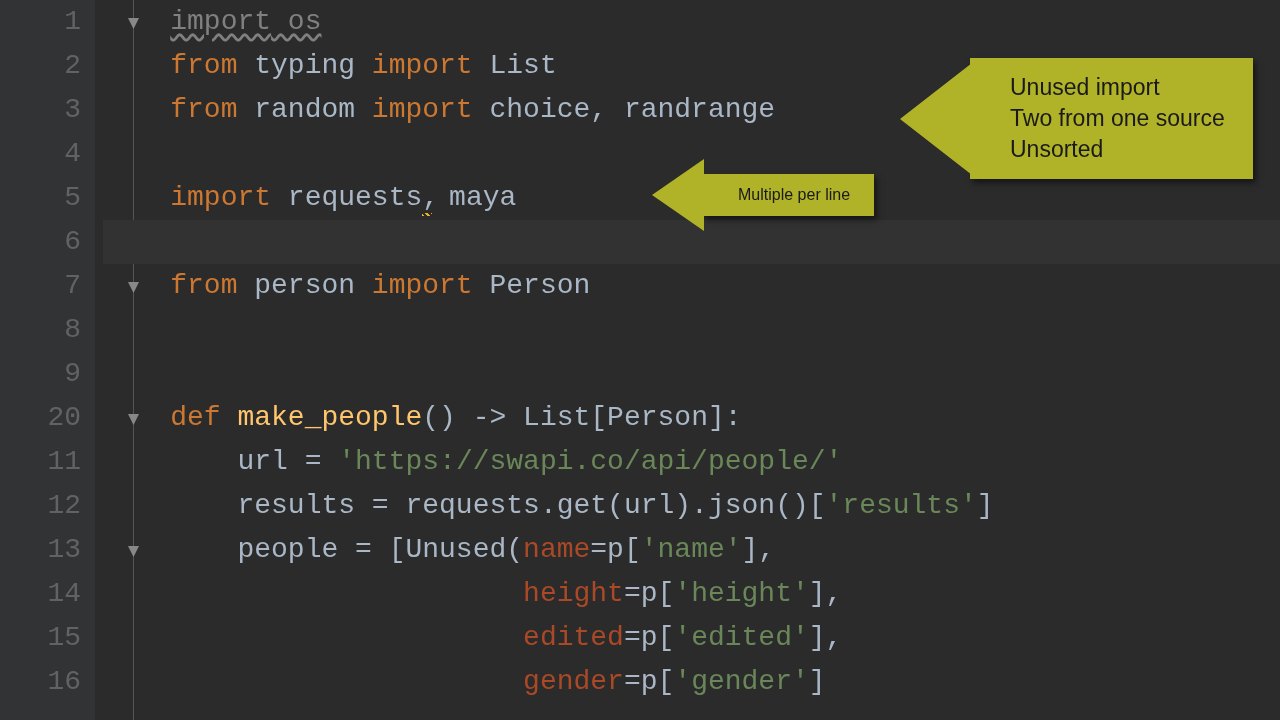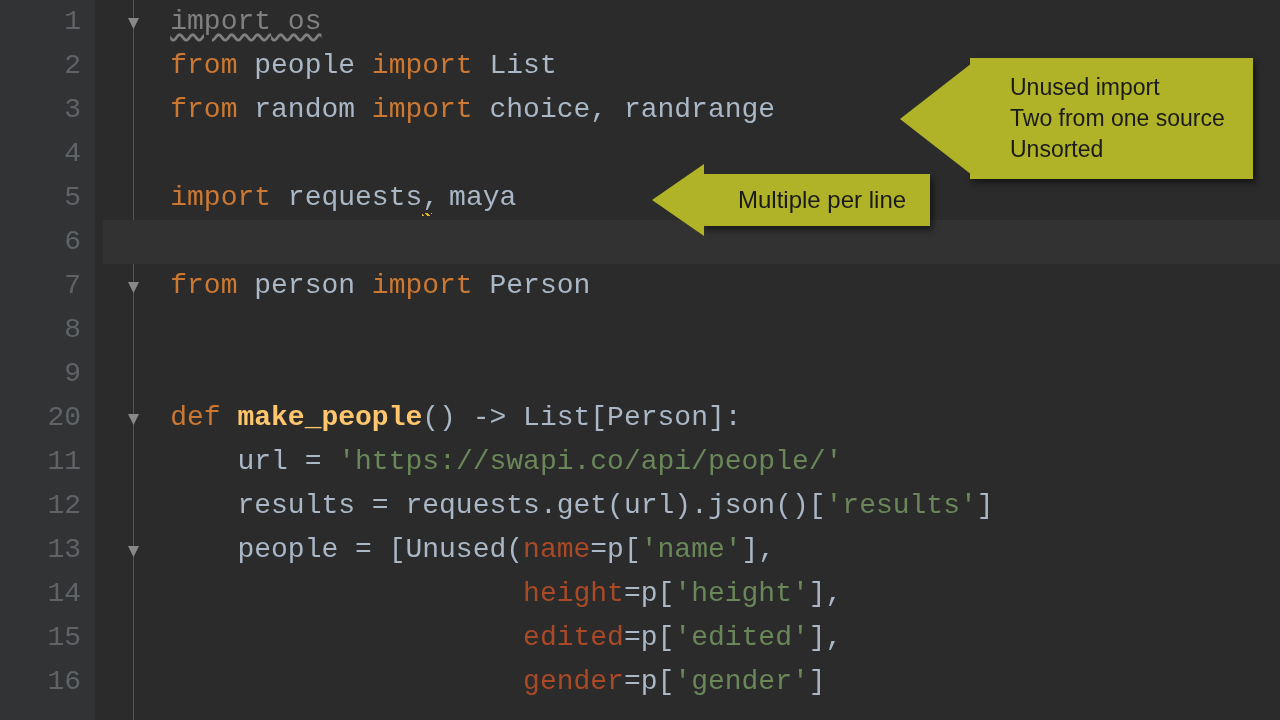--- a/index.html
+++ b/index.html
@@ -62,21 +62,21 @@
     position: absolute;
     left: 128px;
     width: 11px;
     height: 11px;
     background: #888;
     clip-path: polygon(0 0, 100% 0, 50% 100%);
     z-index: 2;
   }
   
   .kw { color: #cc7832; }
-  .fn { color: #ffc66d; font-weight: bold; }
+  .fn { color: #ffc66d; }
   .str { color: #6a8759; }
   .ident { color: #a9b7c6; }
   .paramkw { color: #aa4926; }
   .dim-import { color: #808080; }
   .wavy-underline {
     text-decoration: underline wavy #808080;
     text-underline-offset: 4px;
   }
   .wavy-yellow {
     position: relative;
@@ -87,21 +87,21 @@
     left: 0; right: 0; bottom: 4px;
     height: 3px;
     background: repeating-linear-gradient(45deg, #e6b422 0, #e6b422 2px, transparent 2px, transparent 4px);
   }
   
   .callout {
     position: absolute;
     background: #b0b327;
     color: #1a1a1a;
     font-family: 'Segoe UI', 'Arial', sans-serif;
-    font-size: 24px;
+    font-size: 16px;
     line-height: 1.35;
     padding: 10px 18px 10px 40px;
     box-shadow: 3px 4px 6px rgba(0,0,0,0.5);
     z-index: 10;
   }
   .callout .arrowhead {
     position: absolute;
     left: -50px;
     top: 50%;
     transform: translateY(-50%);
@@ -146,21 +146,21 @@
   <div class="fold-marker" style="top:18px"></div>
   <div class="fold-marker" style="top:282px"></div>
   <div class="fold-marker" style="top:414px"></div>
   <div class="fold-marker" style="top:546px"></div>
 
   <div class="code-area">
     <div class="code-line">
       <span>    </span><span class="kw dim-import wavy-underline">import</span><span class="dim-import wavy-underline"> os</span>
     </div>
     <div class="code-line">
-      <span>    </span><span class="kw">from</span><span class="ident"> people </span><span class="kw">import</span><span class="ident"> List</span>
+      <span>    </span><span class="kw">from</span><span class="ident"> typing </span><span class="kw">import</span><span class="ident"> List</span>
     </div>
     <div class="code-line">
       <span>    </span><span class="kw">from</span><span class="ident"> random </span><span class="kw">import</span><span class="ident"> choice, randrange</span>
     </div>
     <div class="code-line"></div>
     <div class="code-line">
       <span>    </span><span class="kw">import</span><span class="ident"> requests</span><span class="wavy-yellow" style="display:inline-block;width:10px">,</span><span class="ident"> maya</span>
     </div>
     <div class="code-line current"></div>
     <div class="code-line">

